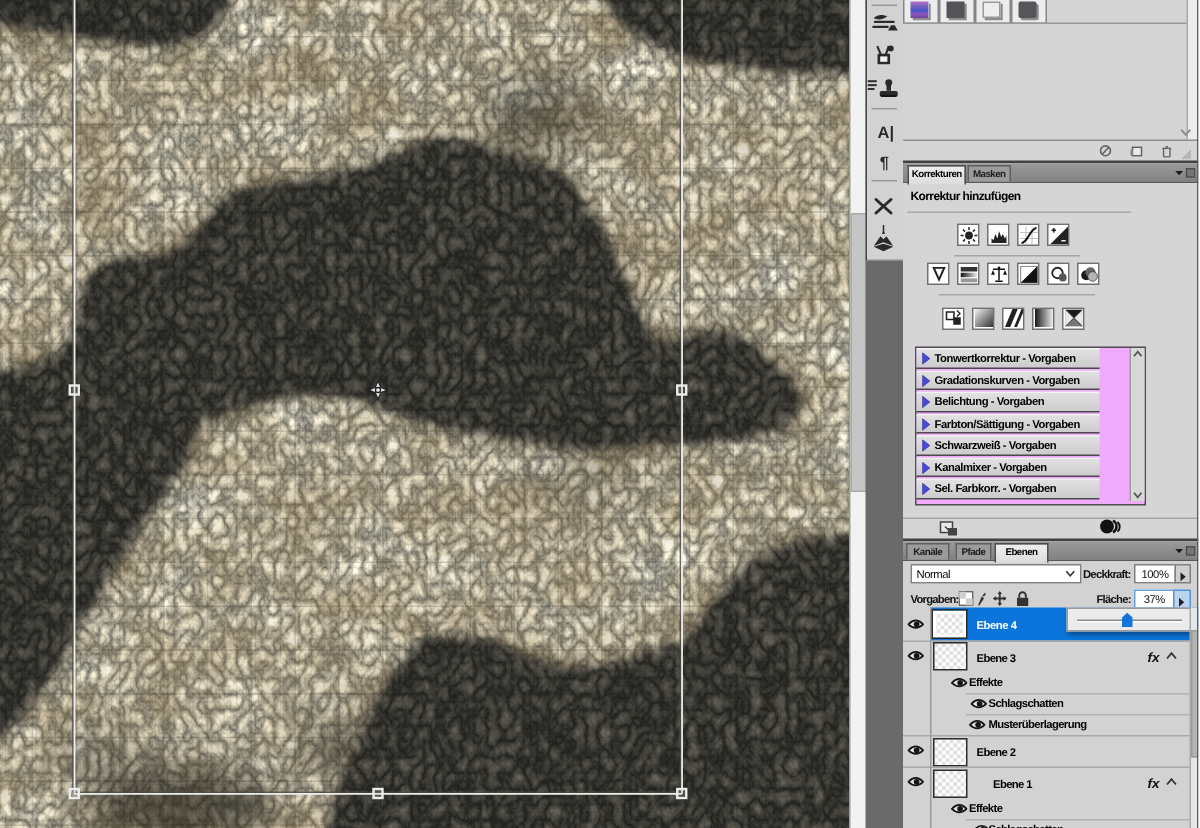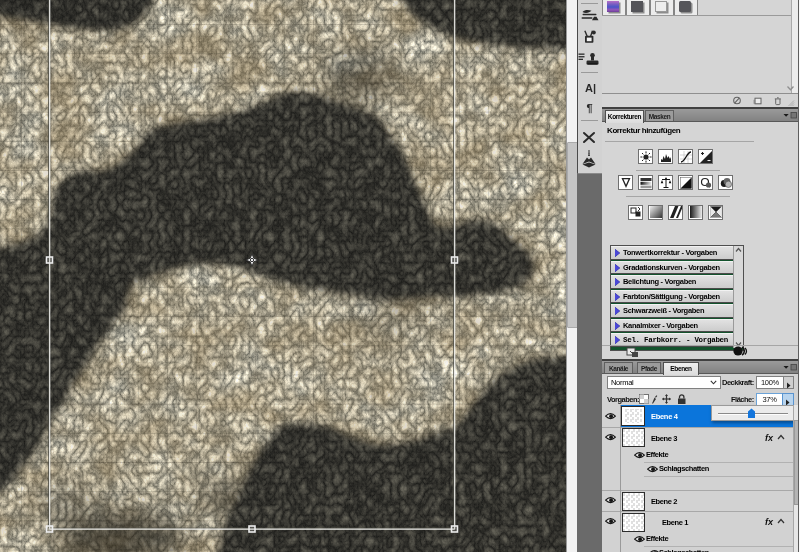--- a/index.html
+++ b/index.html
@@ -367,28 +367,28 @@
           <path d="M0.5,0.5 L11.5,0.5 L6,6 Z" fill="#1a1a1a"></path>
           <path d="M0.5,0.5 L6,6 L0.5,11.5 Z" fill="#e8e8e8"></path>
           <path d="M11.5,0.5 L11.5,11.5 L6,6 Z" fill="#e8e8e8"></path>
           <g stroke="#444" stroke-width="0.7">
             <line x1="0.5" y1="0.5" x2="11.5" y2="11.5"></line>
             <line x1="11.5" y1="0.5" x2="0.5" y2="11.5"></line>
           </g>
         </svg>
       </div>
 
-    <div class="abs" style="left:8px;top:136px;width:132px;height:104px;background:#14532d;border:1px solid #4f4f4f;">
+    <div class="abs" style="left:8px;top:122px;width:132px;height:104px;background:#f0abfc;border:1px solid #4f4f4f;padding-left:20px;">
       <div class="prow" style="top:0px;"><span class="tri"></span>Tonwertkorrektur - Vorgaben</div>
       <div class="prow" style="top:14.5px;"><span class="tri"></span>Gradationskurven - Vorgaben</div>
       <div class="prow" style="top:29px;"><span class="tri"></span>Belichtung - Vorgaben</div>
       <div class="prow" style="top:43.5px;"><span class="tri"></span>Farbton/Sättigung - Vorgaben</div>
       <div class="prow" style="top:58px;"><span class="tri"></span>Schwarzweiß - Vorgaben</div>
       <div class="prow" style="top:72.5px;"><span class="tri"></span>Kanalmixer - Vorgaben</div>
-      <div class="prow" style="top:87px;font-family:Liberation Mono, monospace;"><span class="tri"></span>Sel. Farbkorr. - Vorgaben</div>
+      <div class="prow" style="top:87px;"><span class="tri"></span>Sel. Farbkorr. - Vorgaben</div>
       <div class="abs" style="right:0;top:0;width:9px;height:102px;background:#d8d8d8;border-left:1px solid #9a9a9a;">
         <svg width="9" height="102">
             <path d="M2,5.5 L4.5,2.5 L7,5.5" fill="none" stroke="#555" stroke-width="1.2"></path>
             <path d="M2,96.5 L4.5,99.5 L7,96.5" fill="none" stroke="#555" stroke-width="1.2"></path>
           </svg>
       </div>
     </div>
     <div class="abs" style="left:0;top:236px;width:198px;height:1px;background:#a6a6a6;"></div>
     <svg class="abs" style="left:24px;top:238px" width="14" height="11" viewBox="0 0 14 11">
         <rect x="1" y="1" width="8" height="7" fill="#e9e9e9" stroke="#444" stroke-width="1"></rect>
@@ -483,20 +483,26 @@
           <span class="ltxt" style="left:44px;">Effekte</span>
         </div>
       <div class="subline" style="top:56.5px;"></div>
         <div class="abs subrow" style="top:56.5px;">
           <svg class="eye" style="left:45px;">
             <use href="#eyesym"></use>
           </svg>
           <span class="ltxt" style="left:57px;">Schlagschatten</span>
         </div>
       <div class="subline" style="top:70.5px;"></div>
+        <div class="abs subrow" style="top:70.5px;">
+          <svg class="eye" style="left:44px;">
+            <use href="#eyesym"></use>
+          </svg>
+          <span class="ltxt" style="left:57px;">Musterüberlagerung</span>
+        </div>
 
       <div class="abs rowline" style="top:84.5px;"></div>
       <div class="abs eyebox" style="top:84.5px;height:21px;">
           <svg class="eye">
             <use href="#eyesym"></use>
           </svg>
         </div>
       <div class="abs thumb" style="left:20px;top:86.5px;"></div>
       <span class="abs ltxt" style="left:49px;top:91.5px;">Ebene 2</span>
 

